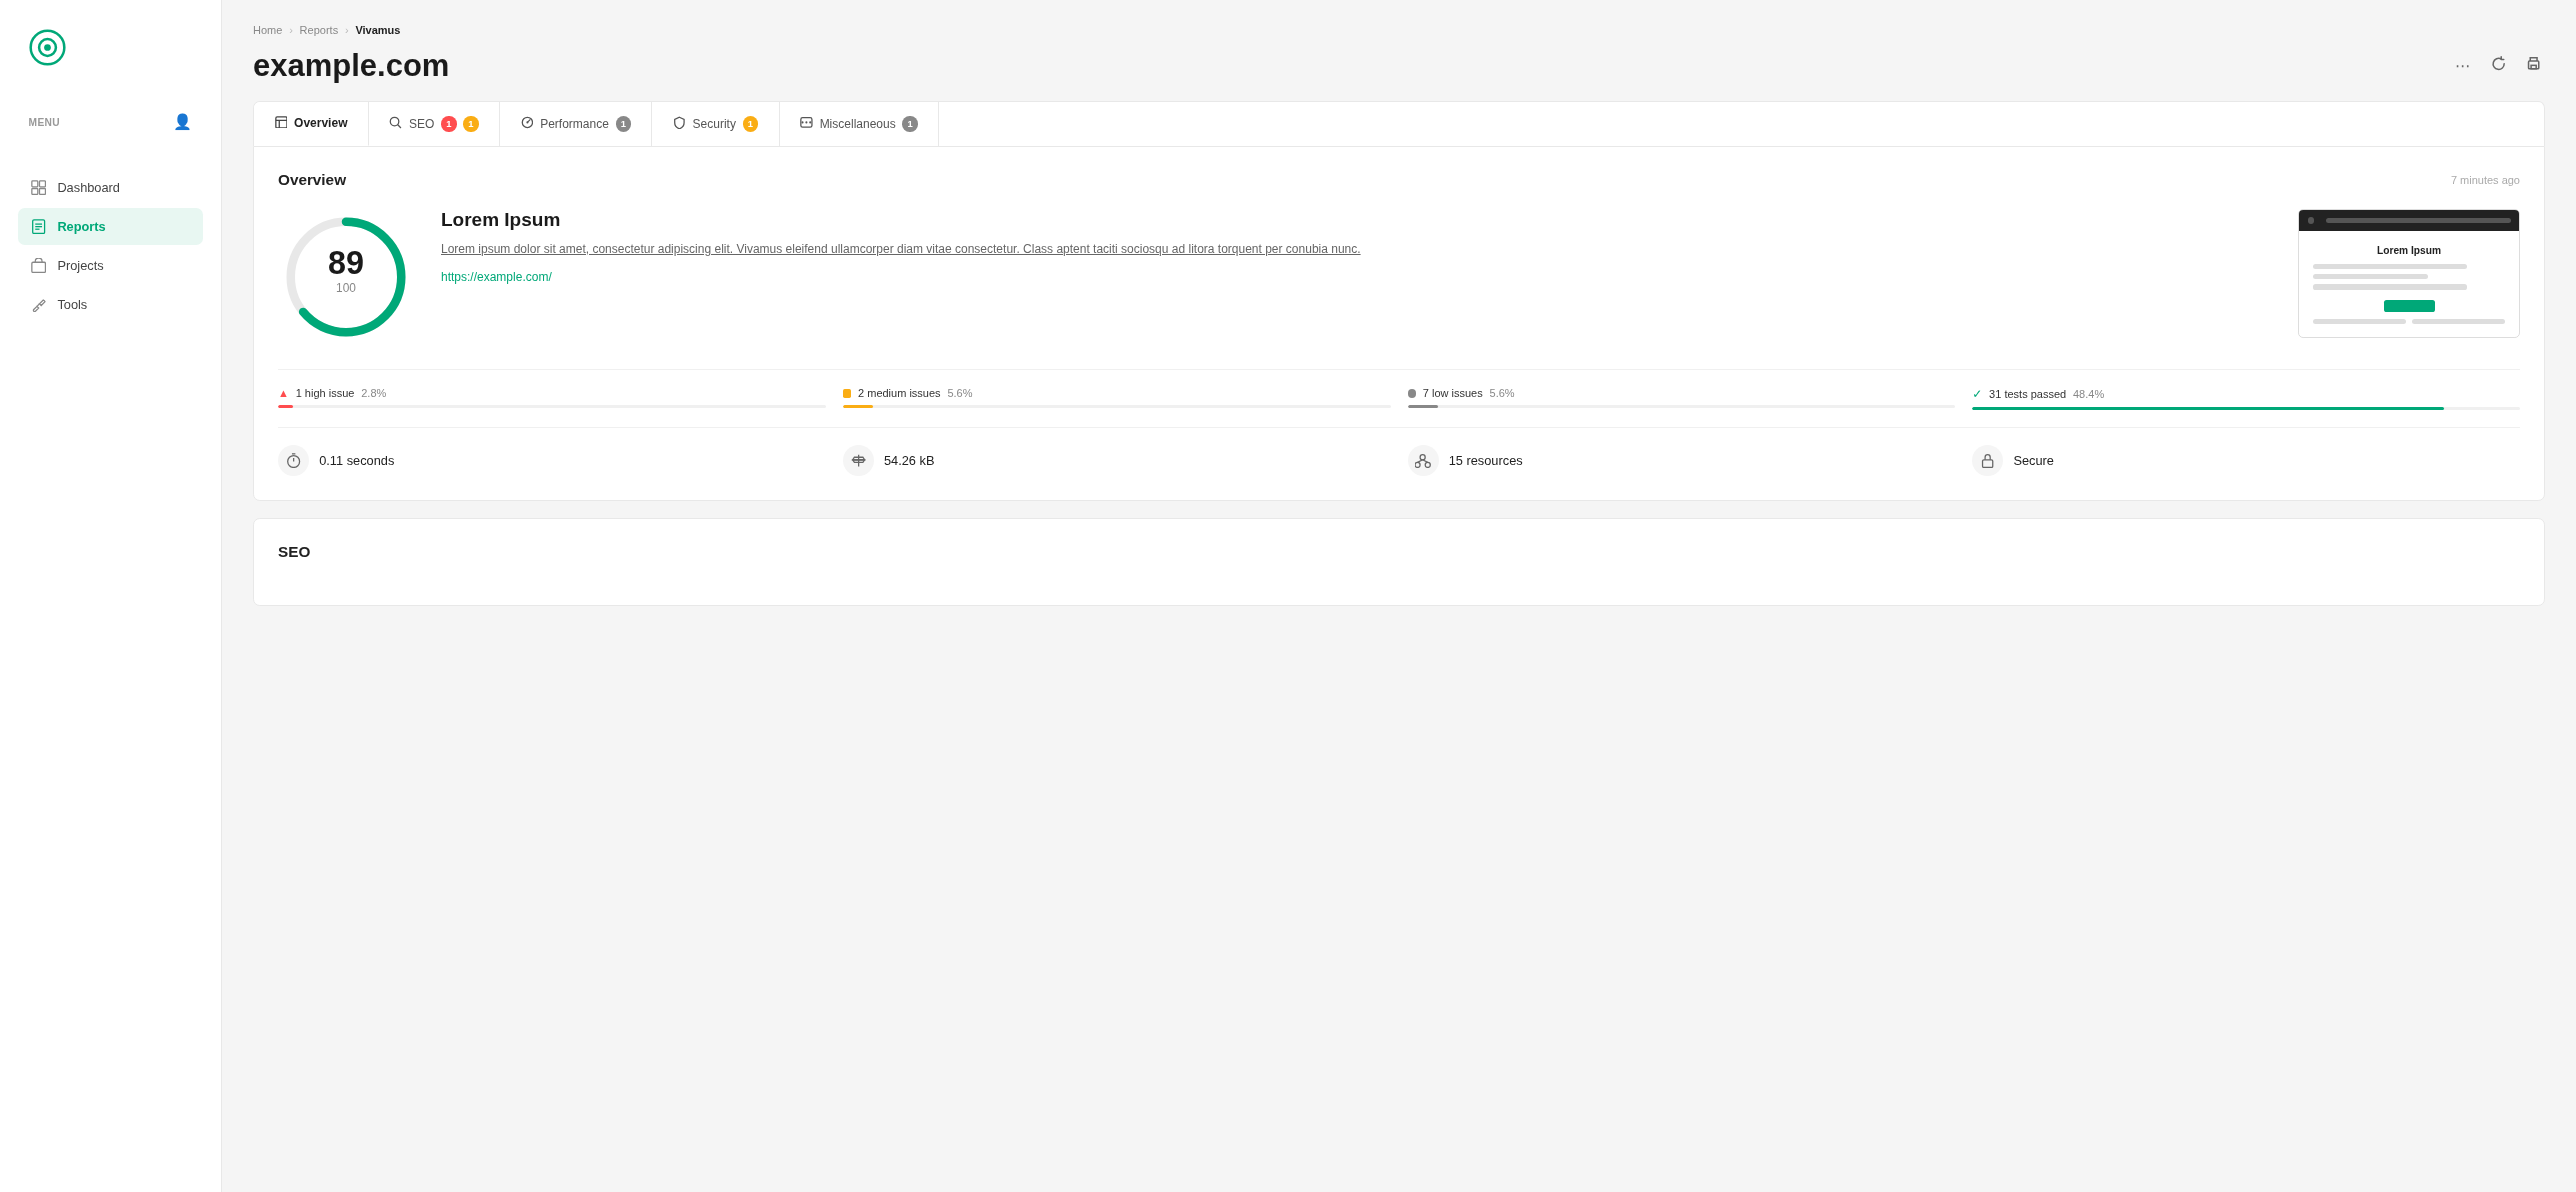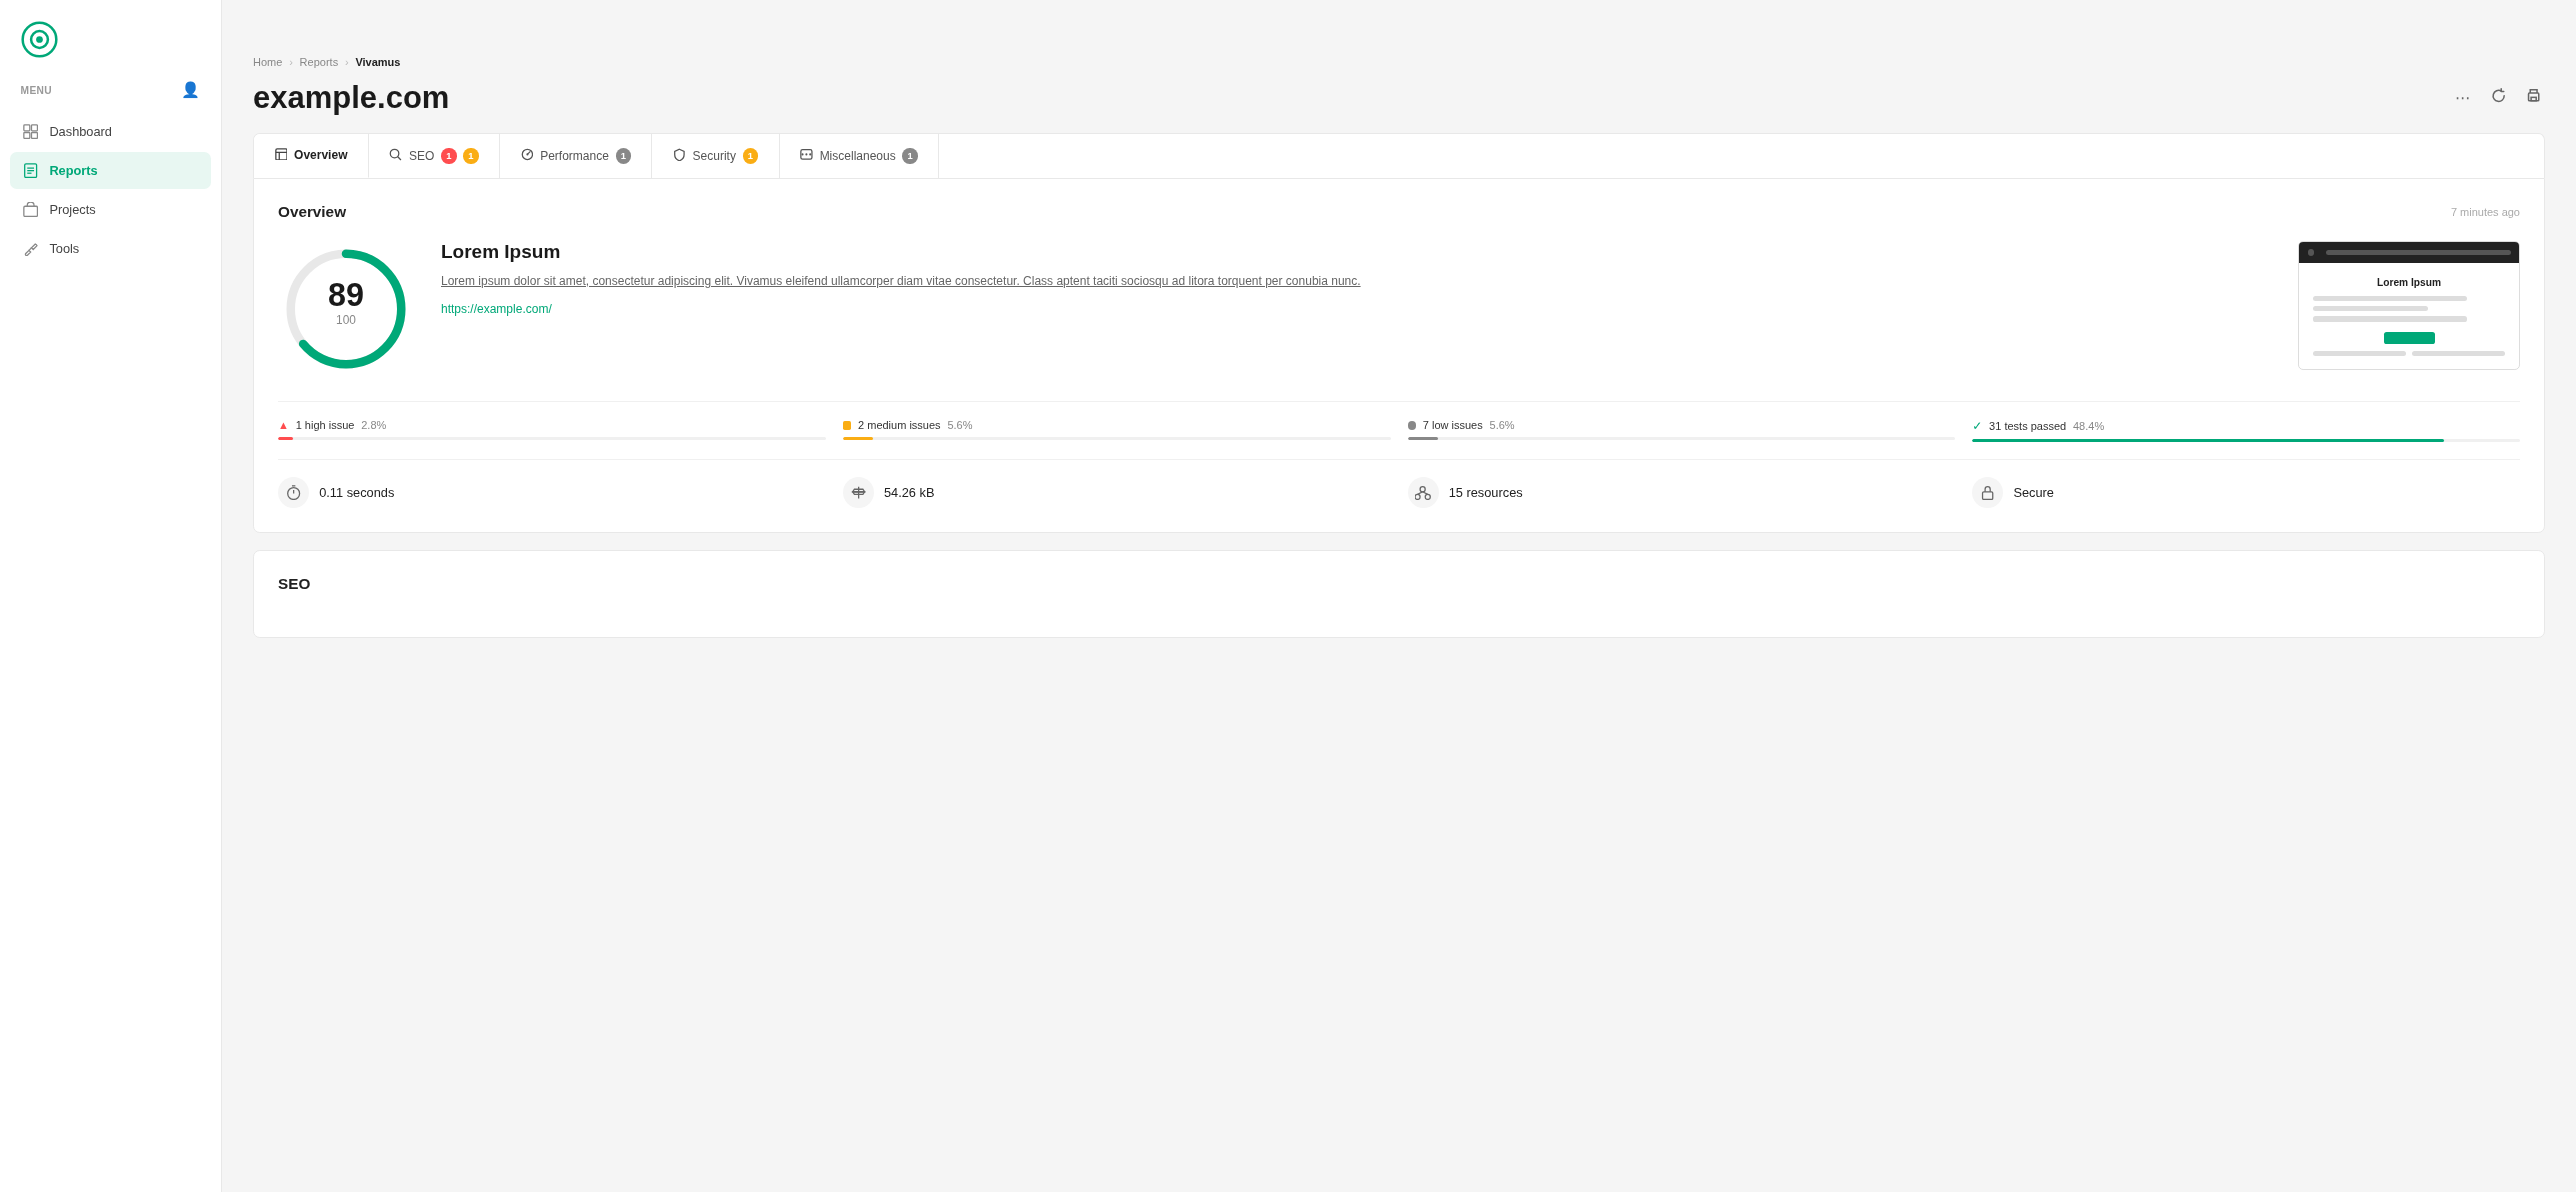--- a/index.html
+++ b/index.html
@@ -6,21 +6,22 @@
     body { font-family: -apple-system, BlinkMacSystemFont, 'Segoe UI', sans-serif; background: #f5f5f5; display: flex; height: 100vh; overflow: hidden; }
 
     
     .sidebar {
       width: 222px;
       min-width: 222px;
       background: #fff;
       border-right: 0.9px solid #e8e8e8;
       display: flex;
       flex-direction: column;
-      padding: 0;
+      padding: 8px;
+      gap: 24px;
     }
     .sidebar-logo {
       padding: 20.5px 20.5px 17px;
       display: flex;
       align-items: center;
     }
     .logo-circle {
       width: 37px;
       height: 37px;
     }
@@ -77,21 +78,20 @@
     }
 
     
     .breadcrumb {
       display: flex;
       align-items: center;
       gap: 6.8px;
       font-size: 11px;
       color: #888;
       margin-bottom: 12px;
-      margin-top: 32px;
     }
     .breadcrumb-sep { color: #bbb; }
     .breadcrumb-current { color: #222; font-weight: 600; }
 
     
     .page-header {
       display: flex;
       align-items: center;
       justify-content: space-between;
       margin-bottom: 17px;

